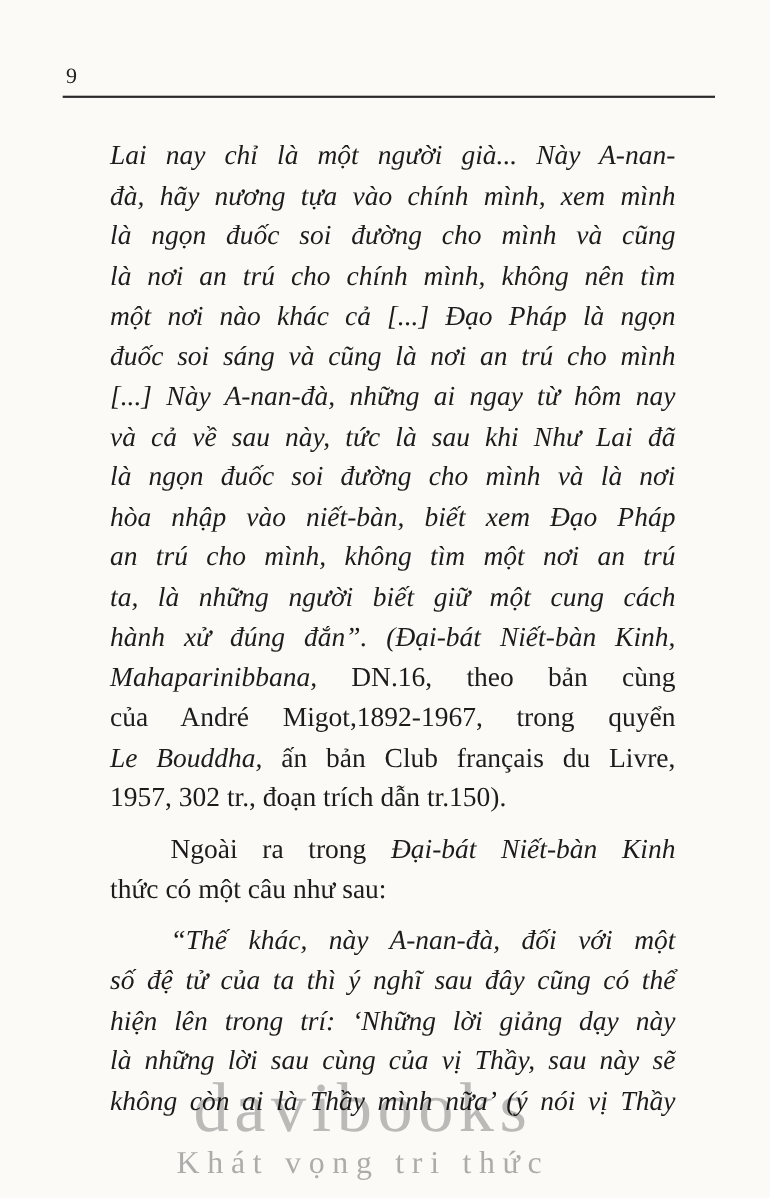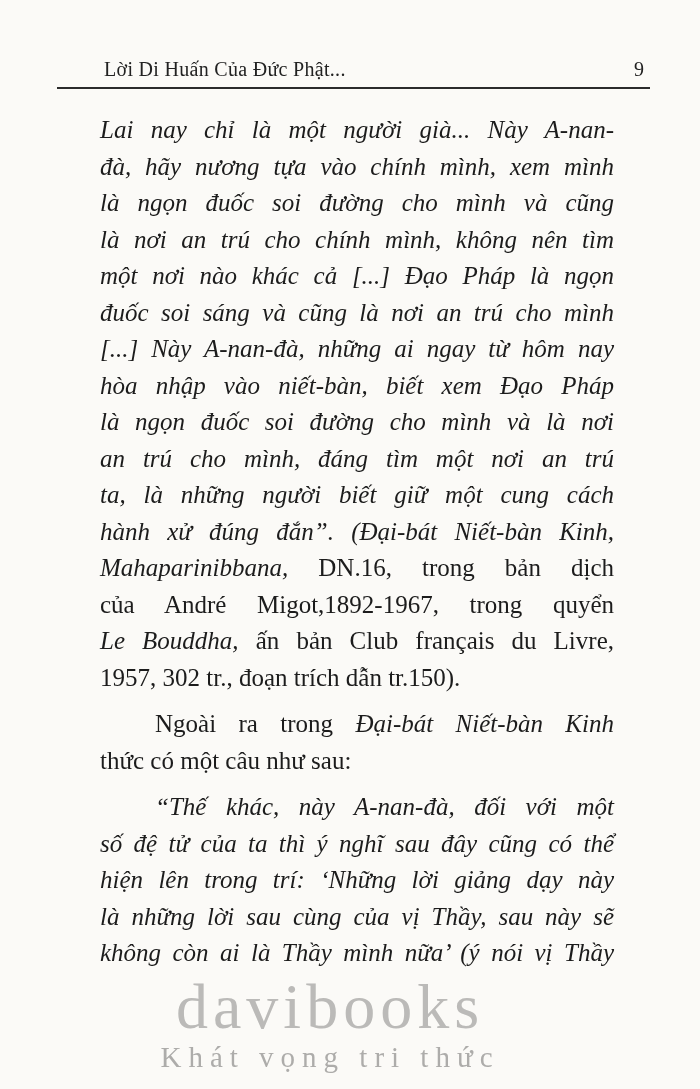--- a/index.html
+++ b/index.html
@@ -22,21 +22,21 @@
     font-size: 20px; color: #222222;
   }
   .header-title { padding-left: 44px; letter-spacing: 0.3px; }
   .header-rule {
     position: absolute;
     top: 87px; left: 57px; right: 50px;
     height: 2px; background: #2b2b2b;
   }
   .text-block {
     position: absolute;
-    top: 112px; left: 100px; width: 514px;
+    top: 124px; left: 100px; width: 514px;
     font-size: 25px; line-height: 36.5px;
     z-index: 1;
   }
   .para { margin: 0; }
   .para + .para { margin-top: 10px; }
   .line { text-align: justify; text-align-last: left; white-space: normal; }
   .line.j { text-align-last: justify; }
   .line.indent { text-indent: 55px; }
   .seg.i { font-style: italic; }
   .watermark {
@@ -59,41 +59,41 @@
     opacity: 0.9;
     font-family: Liberation Serif, serif;
   }
 </style>
 </head>
 <body>
 
 <div class="page">
 
   <div class="header">
-    <span class="header-title">Lời Di Huấn Của Đức Phật...</span>
     <span class="header-page-number">9</span>
   </div>
 
   <div class="header-rule"></div>
 
   <div class="text-block">
       <div class="para">
         <div class="line j"><span class="seg i">Lai nay chỉ là một người già... Này A-nan-</span></div>
         <div class="line j"><span class="seg i">đà, hãy nương tựa vào chính mình, xem mình</span></div>
         <div class="line j"><span class="seg i">là ngọn đuốc soi đường cho mình và cũng</span></div>
         <div class="line j"><span class="seg i">là nơi an trú cho chính mình, không nên tìm</span></div>
         <div class="line j"><span class="seg i">một nơi nào khác cả [...] Đạo Pháp là ngọn</span></div>
         <div class="line j"><span class="seg i">đuốc soi sáng và cũng là nơi an trú cho mình</span></div>
         <div class="line j"><span class="seg i">[...] Này A-nan-đà, những ai ngay từ hôm nay</span></div>
+        <div class="line j"><span class="seg i">và cả về sau này, tức là sau khi Như Lai đã</span></div>
+        <div class="line j"><span class="seg i">là ngọn đuốc soi đường cho mình và là nơi</span></div>
         <div class="line j"><span class="seg i">hòa nhập vào niết-bàn, biết xem Đạo Pháp</span></div>
-        <div class="line j"><span class="seg i">là ngọn đuốc soi đường cho mình và là nơi</span></div>
-        <div class="line j"><span class="seg i">an trú cho mình, đáng tìm một nơi an trú</span></div>
+        <div class="line j"><span class="seg i">an trú cho mình, không tìm một nơi an trú</span></div>
         <div class="line j"><span class="seg i">ta, là những người biết giữ một cung cách</span></div>
         <div class="line j"><span class="seg i">hành xử đúng đắn”. (Đại-bát Niết-bàn Kinh,</span></div>
-        <div class="line j"><span class="seg i">Mahaparinibbana,</span><span class="seg"> DN.16, trong bản dịch</span></div>
+        <div class="line j"><span class="seg i">Mahaparinibbana,</span><span class="seg"> DN.16, theo bản cùng</span></div>
         <div class="line j"><span class="seg">của André Migot,1892-1967, trong quyển</span></div>
         <div class="line j"><span class="seg i">Le Bouddha,</span><span class="seg"> ấn bản Club français du Livre,</span></div>
         <div class="line"><span class="seg">1957, 302 tr., đoạn trích dẫn tr.150).</span></div>
       </div>
       <div class="para">
         <div class="line j indent"><span class="seg">Ngoài ra trong </span><span class="seg i">Đại-bát Niết-bàn Kinh</span></div>
         <div class="line"><span class="seg">thức có một câu như sau:</span></div>
       </div>
       <div class="para">
         <div class="line j indent"><span class="seg i">“Thế khác, này A-nan-đà, đối với một</span></div>

